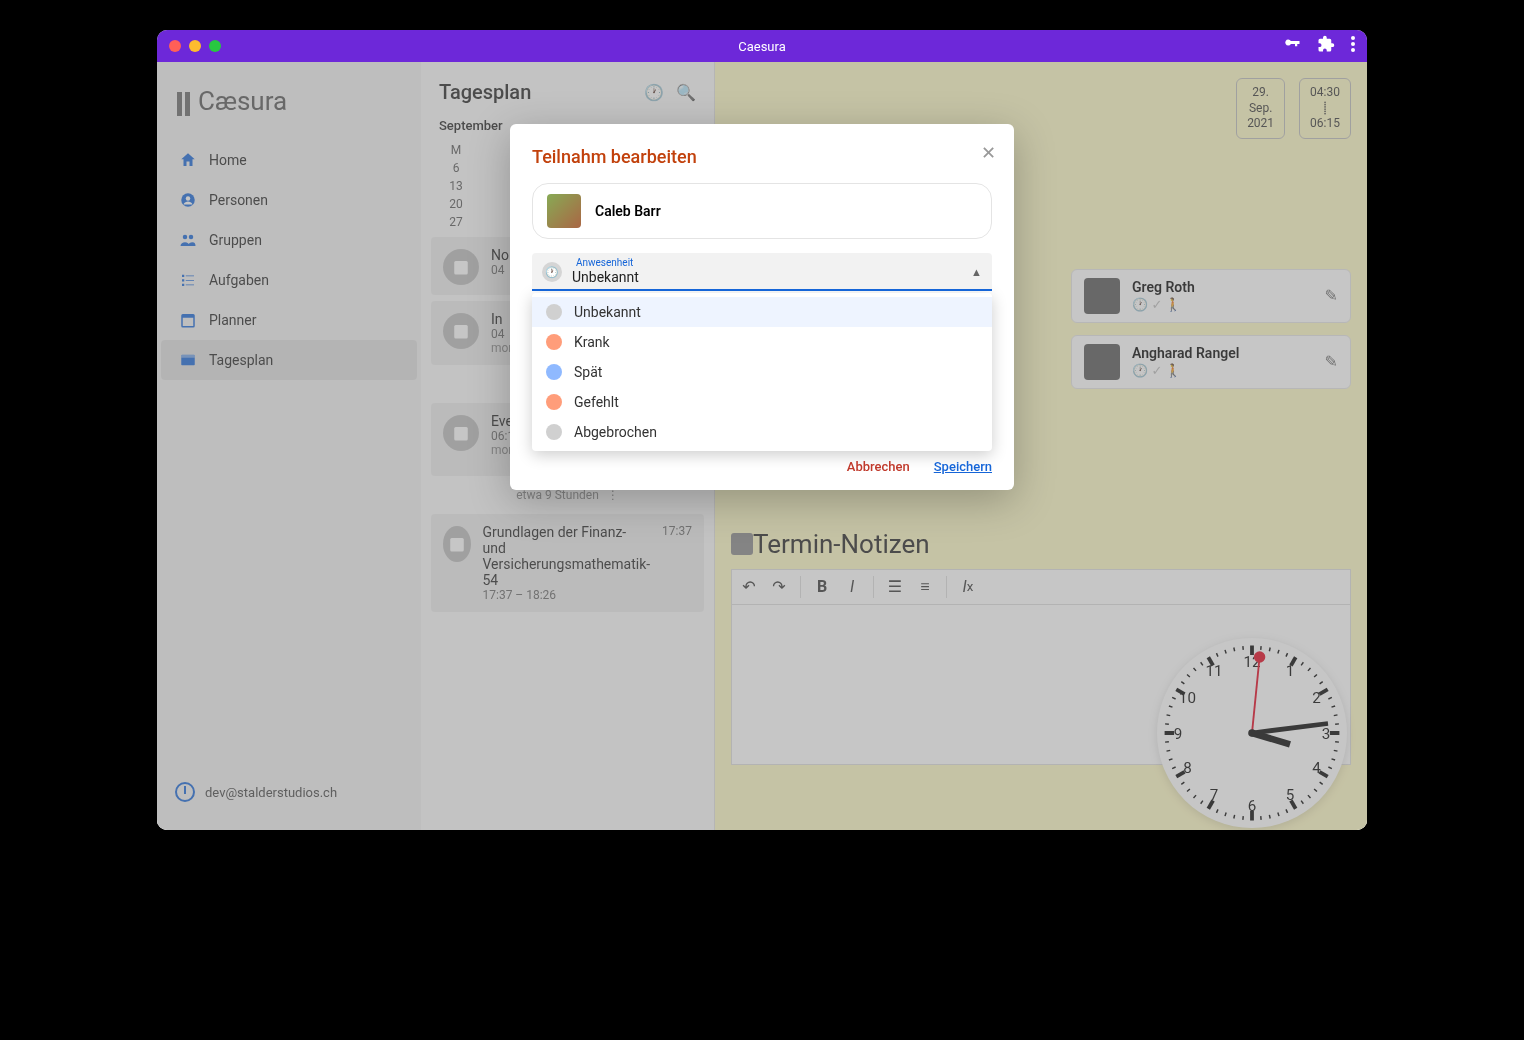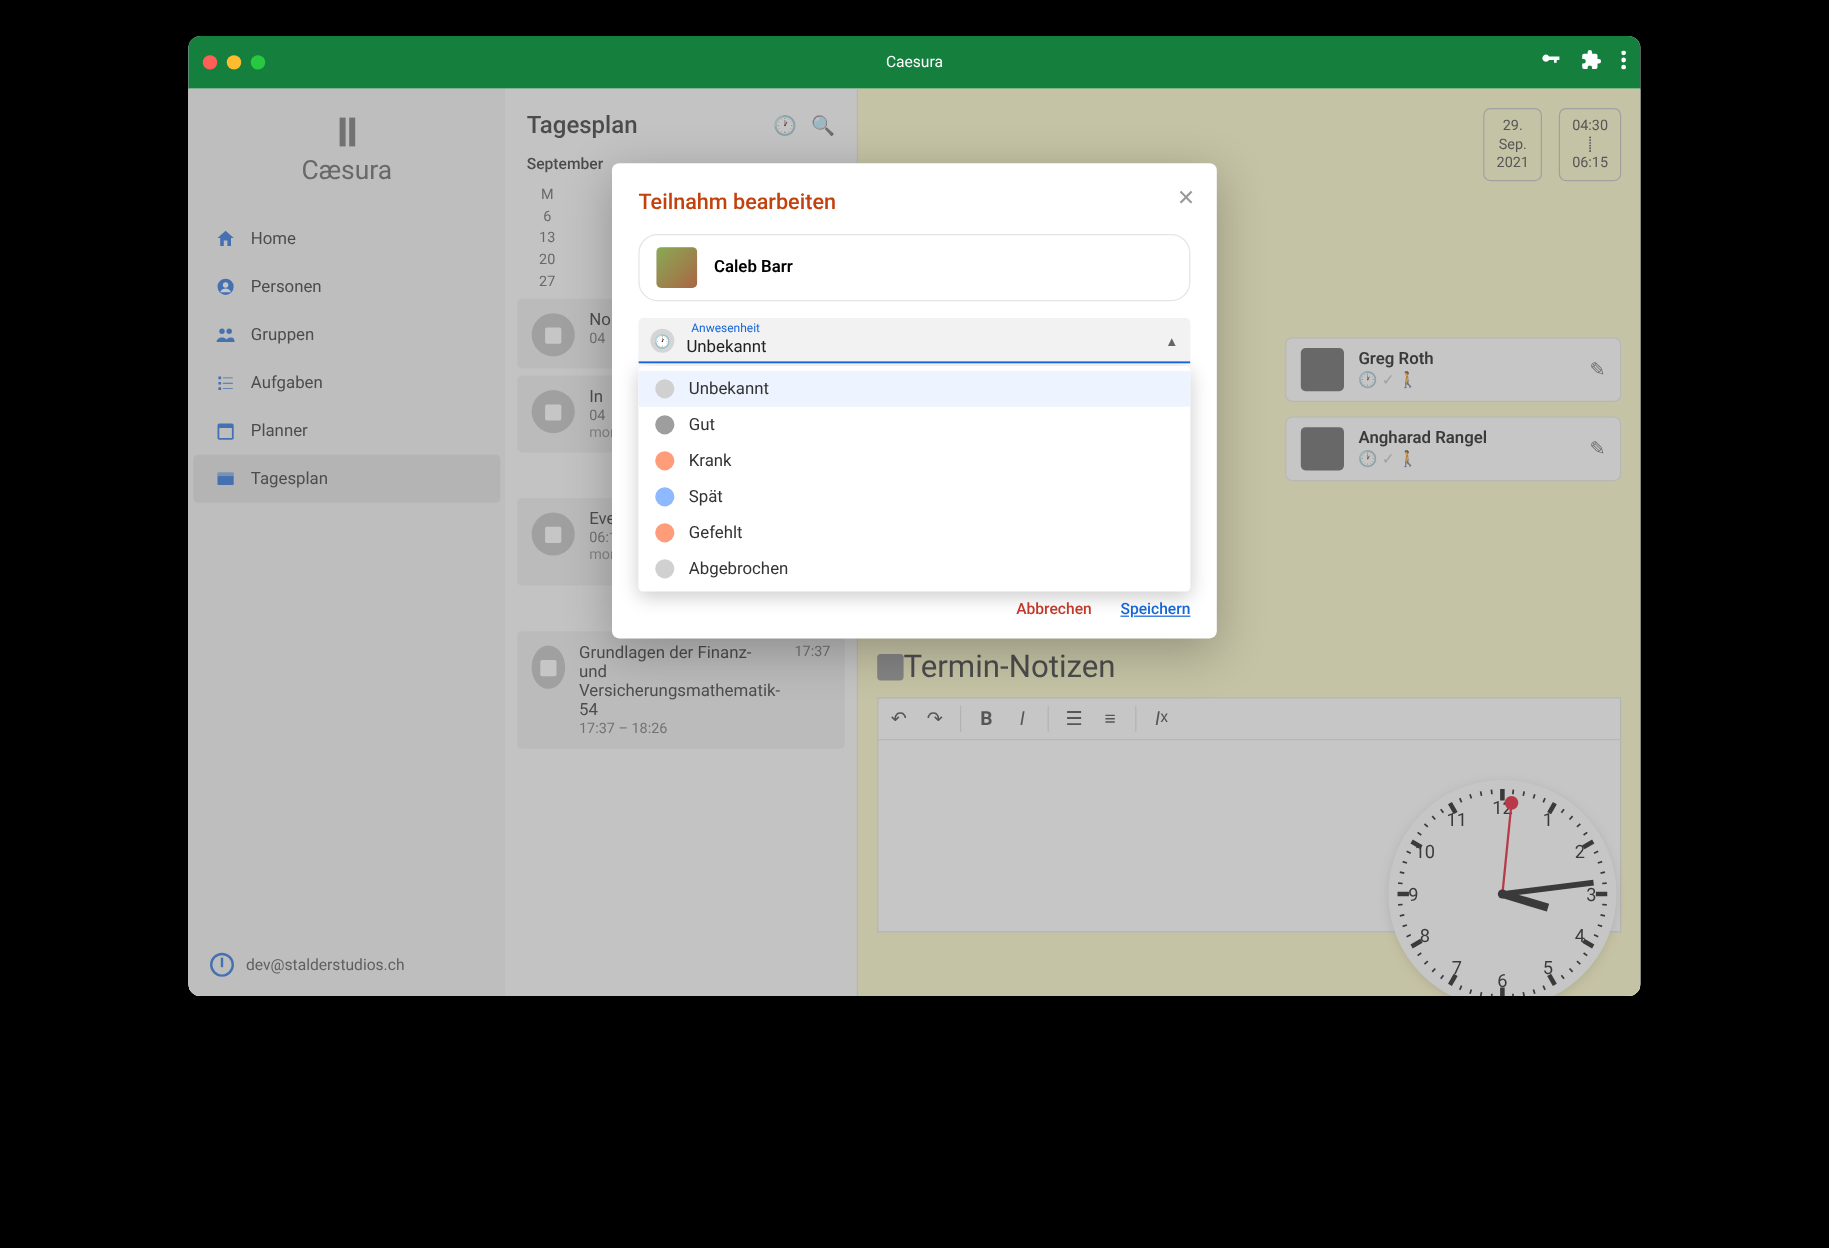--- a/index.html
+++ b/index.html
@@ -1,29 +1,29 @@
 <!DOCTYPE html>
 <html><head>
 <meta charset="utf-8">
 <style>
 * { box-sizing: border-box; margin: 0; padding: 0; font-family: -apple-system, BlinkMacSystemFont, "Segoe UI", Roboto, sans-serif; }
 body { background: #000; display: flex; justify-content: center; align-items: flex-start; padding-top: 30px; }
 .window { width: 1210px; height: 800px; background: #f0f0f0; border-radius: 10px; overflow: hidden; position: relative; }
-.titlebar { height: 44px; background: #15803d; display: flex; align-items: center; padding: 0 12px; position: relative; text-decoration: underline; }
+.titlebar { height: 32px; background: #6d28d9; display: flex; align-items: center; padding: 0 12px; position: relative; text-decoration: underline; }
 .traffic { display: flex; gap: 8px; }
 .traffic .dot { width: 12px; height: 12px; border-radius: 50%; }
 .dot.red { background: #ff5f57; }
 .dot.yellow { background: #febc2e; }
 .dot.green { background: #28c840; }
 .title { position: absolute; left: 50%; transform: translateX(-50%); color: #fff; font-size: 13px; }
 .titlebar-right { margin-left: auto; display: flex; gap: 16px; align-items: center; color: #fff; }
 .titlebar-right svg { fill: #fff; }
 .app { display: flex; height: calc(100% - 32px); background: #f5f5f5; position: relative; }
 .sidebar { width: 264px; background: #f0f0f0; padding: 16px 4px; display: flex; flex-direction: column; }
-.logo { display: flex; align-items: center; gap: 8px; padding: 8px 16px 24px; color: #555; font-size: 22px; flex-direction: column; }
+.logo { display: flex; align-items: flex-end; gap: 8px; padding: 8px 16px 24px; color: #555; font-size: 26px; }
 .logo-bars { display: flex; gap: 3px; }
 .logo-bars span { width: 5px; height: 24px; background: #666; }
 .nav-item { display: flex; align-items: center; gap: 12px; padding: 11px 18px; font-size: 14px; color: #222; cursor: pointer; border-radius: 4px; }
 .nav-item.active { background: #dfdfdf; }
 .nav-item svg { width: 18px; height: 18px; fill: #1565d8; }
 .sidebar-footer { margin-top: auto; display: flex; align-items: center; gap: 10px; padding: 12px 14px; font-size: 13px; color: #444; }
 .power-icon { width: 20px; height: 20px; border: 2px solid #1565d8; border-radius: 50%; display: flex; align-items: center; justify-content: center; }
 .power-icon::after { content: ""; width: 2px; height: 8px; background: #1565d8; position: relative; top: -2px; }
 
 .middle { width: 294px; background: #fafafa; border-right: 1px solid #e0e0e0; overflow-y: auto; }
@@ -416,24 +416,20 @@
           <span class="select-label">Anwesenheit</span>
           <span class="select-value">Unbekannt</span>
           <span class="select-arrow">▲</span>
         </div>
         <div class="dropdown">
           <div class="dd-item">
               <span class="dot-ic ic-gray"></span>
               <span>Unbekannt</span>
             </div>
           <div class="dd-item">
-              <span class="dot-ic ic-dark"></span>
-              <span>Gut</span>
-            </div>
-          <div class="dd-item">
               <span class="dot-ic ic-orange"></span>
               <span>Krank</span>
             </div>
           <div class="dd-item">
               <span class="dot-ic ic-blue"></span>
               <span>Spät</span>
             </div>
           <div class="dd-item">
               <span class="dot-ic ic-orange"></span>
               <span>Gefehlt</span>

